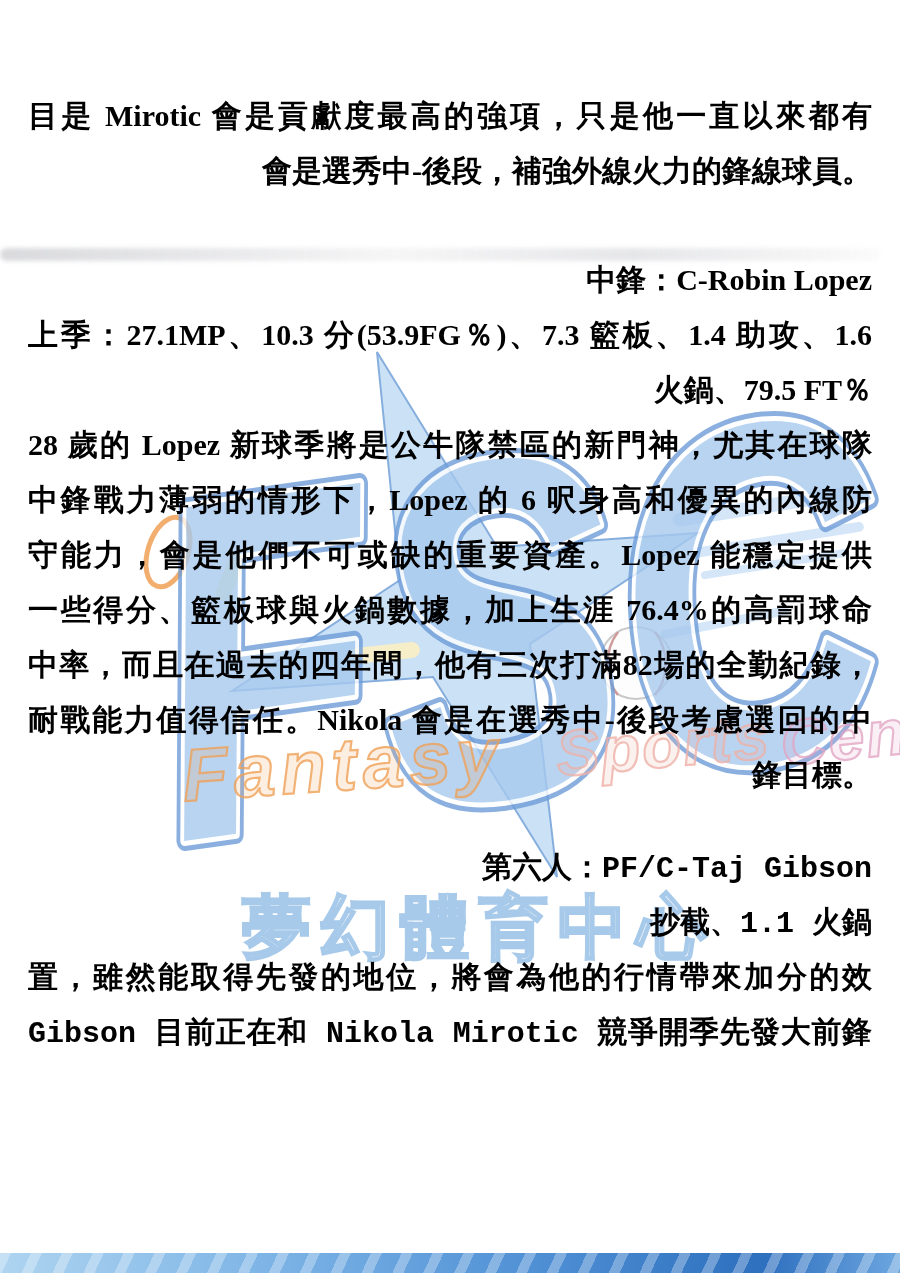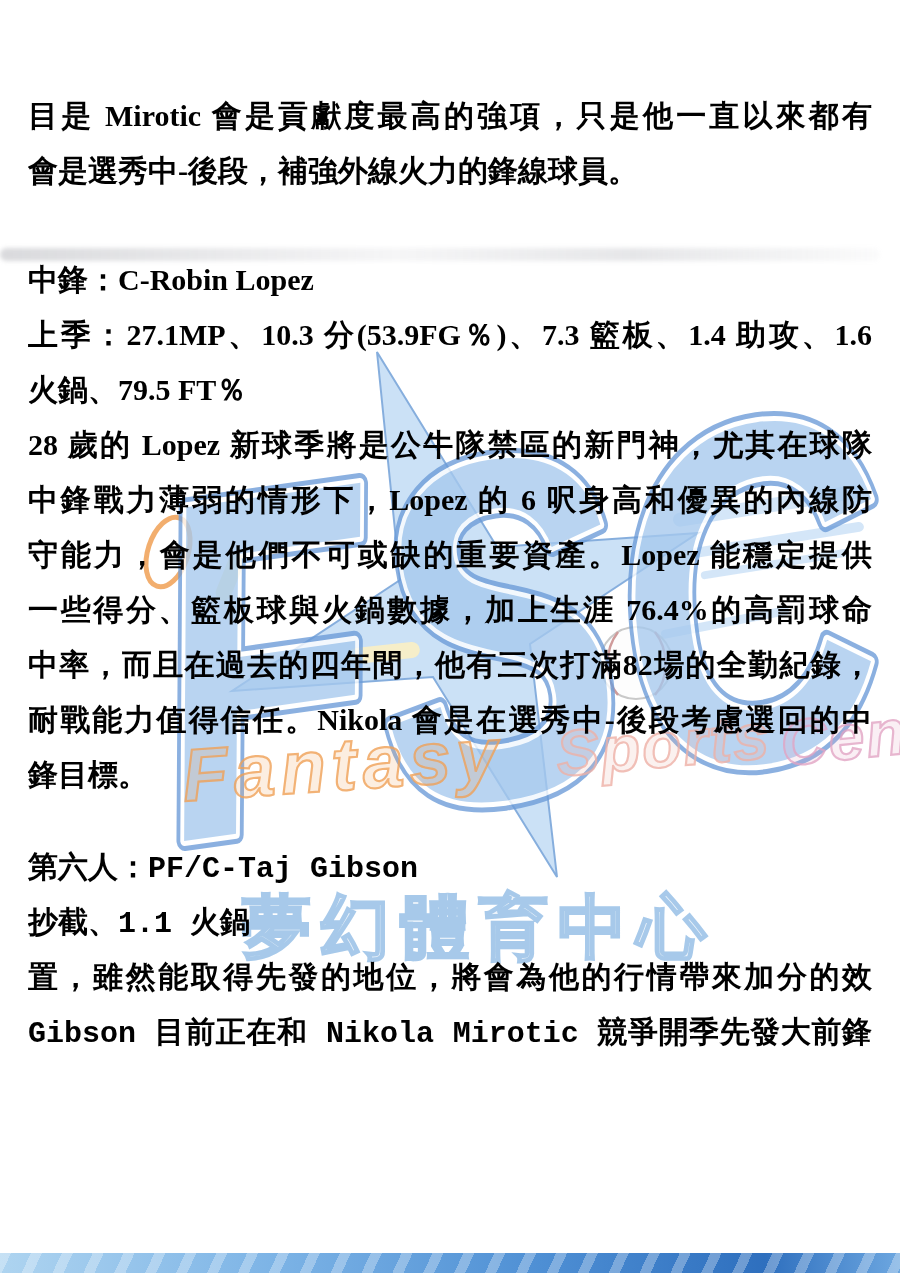--- a/index.html
+++ b/index.html
@@ -35,21 +35,21 @@
   
   .smudge{position:absolute;left:0;top:248px;width:880px;height:13px;z-index:1;border-radius:7px;
           background:linear-gradient(90deg,rgba(120,122,132,.28),rgba(165,165,175,.10) 45%,
                      rgba(140,142,152,.22) 72%,rgba(150,152,162,.04));
           filter:blur(2px);}
   
   .doc-text{position:absolute;left:28px;top:88px;width:844px;z-index:2;
             font-weight:bold;font-size:30px;color:var(--text-color);}
   .tline{height:55px;line-height:55px;overflow:hidden;}
   .jline{text-align:justify;text-align-last:justify;}
-  .lline{text-align:left;}
+  .lline{text-align:right;}
   .para-lopez-section{margin-top:54px;}
   .para-gibson-section{margin-top:40px;font-family:Liberation Mono, monospace;}
   
   .footer-band{position:absolute;left:0;bottom:0;width:900px;height:20px;z-index:3;
                background:linear-gradient(90deg,var(--band-0) 0%,#7db4e6 30%,var(--band-1) 60%,
                           var(--band-2) 85%,#6da7e0 100%);}
   .footer-band::after{content:"";position:absolute;inset:0;
                background:repeating-linear-gradient(115deg,rgba(255,255,255,.30) 0 10px,
                           rgba(255,255,255,0) 10px 28px);}
 </style>

